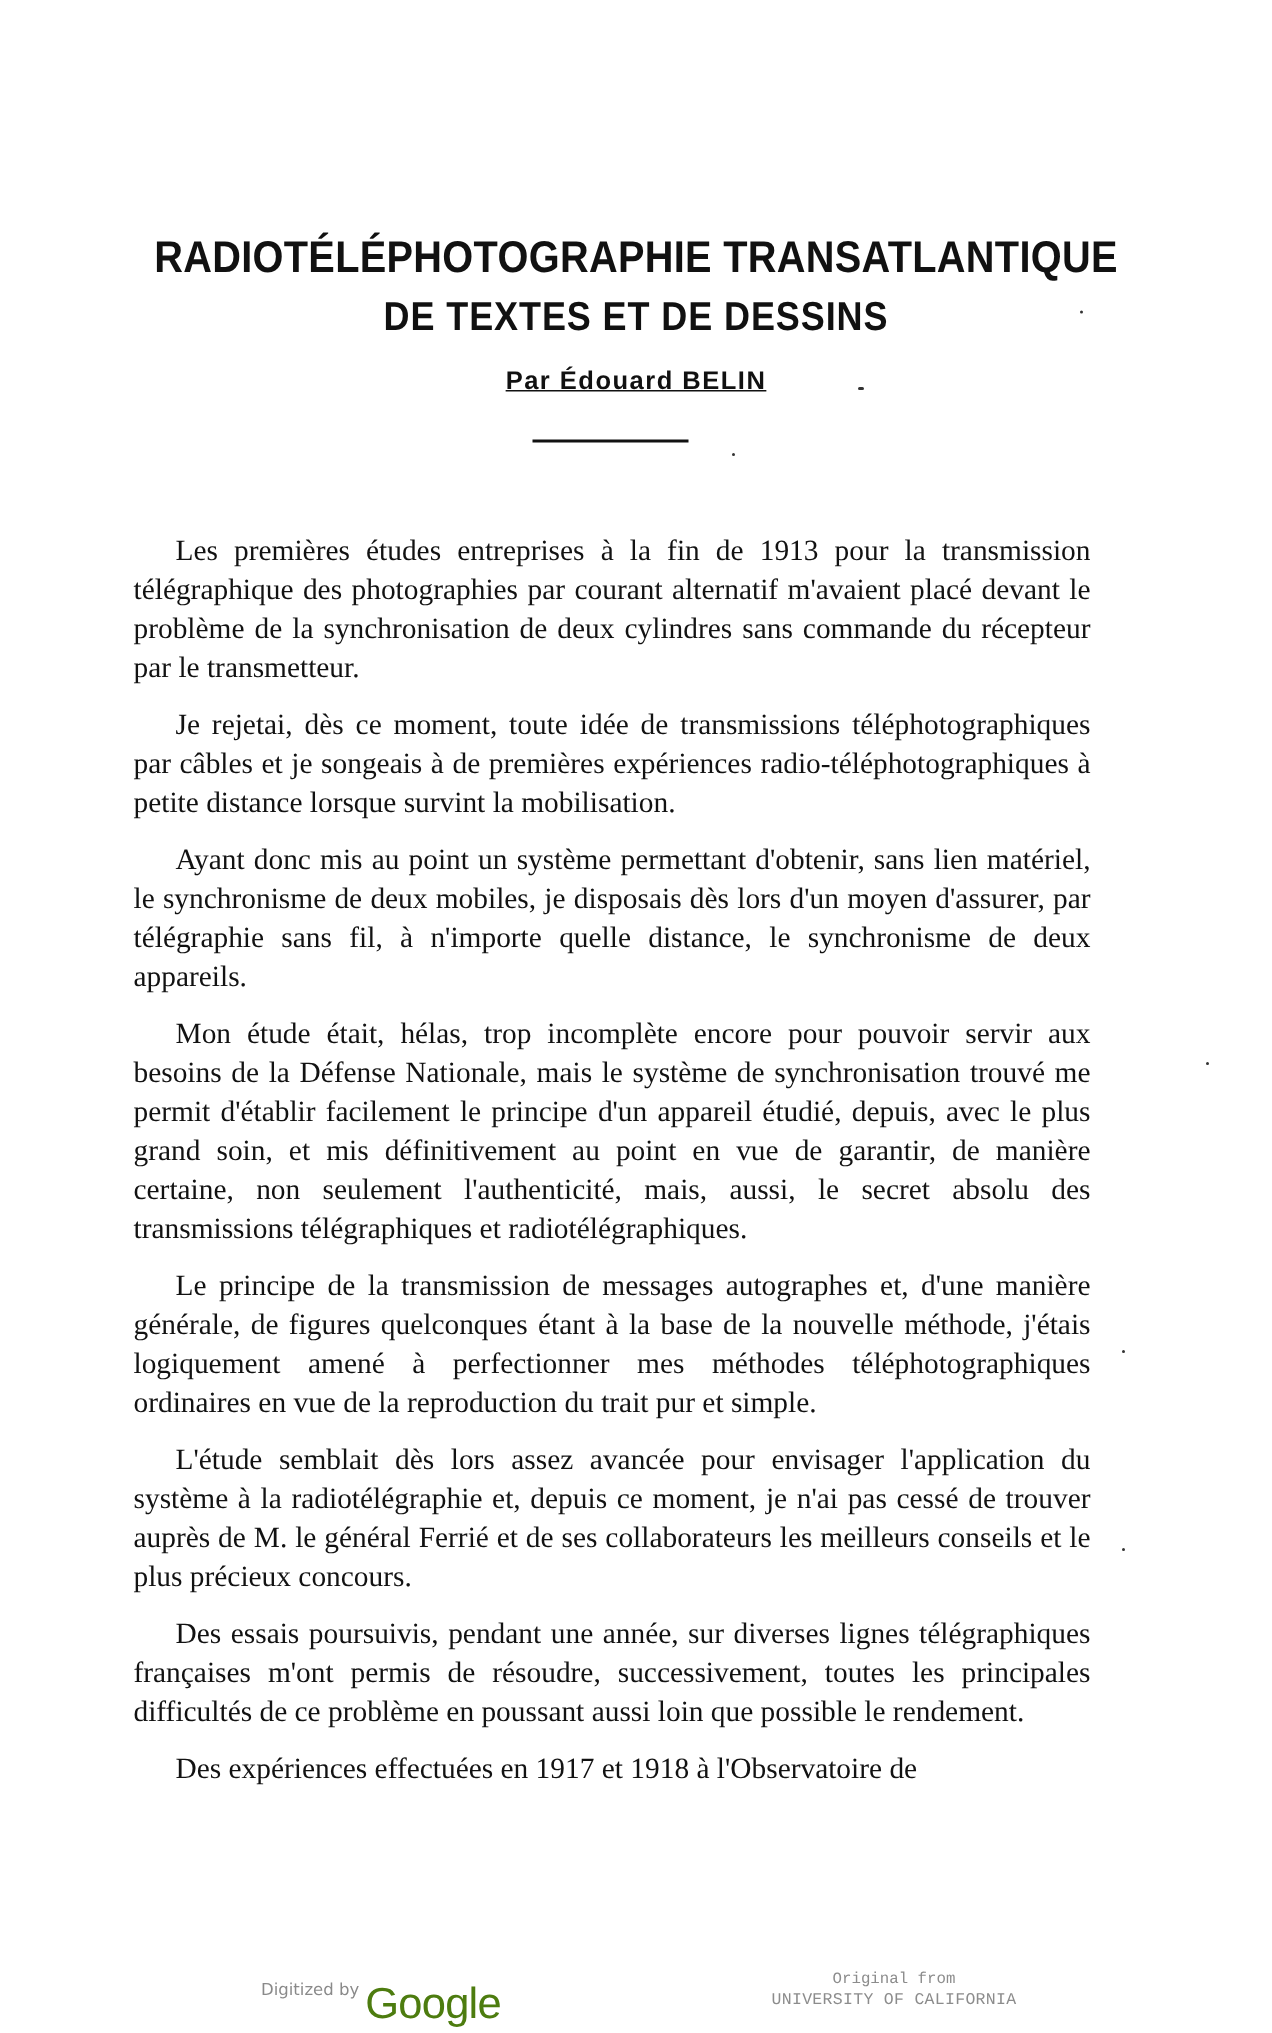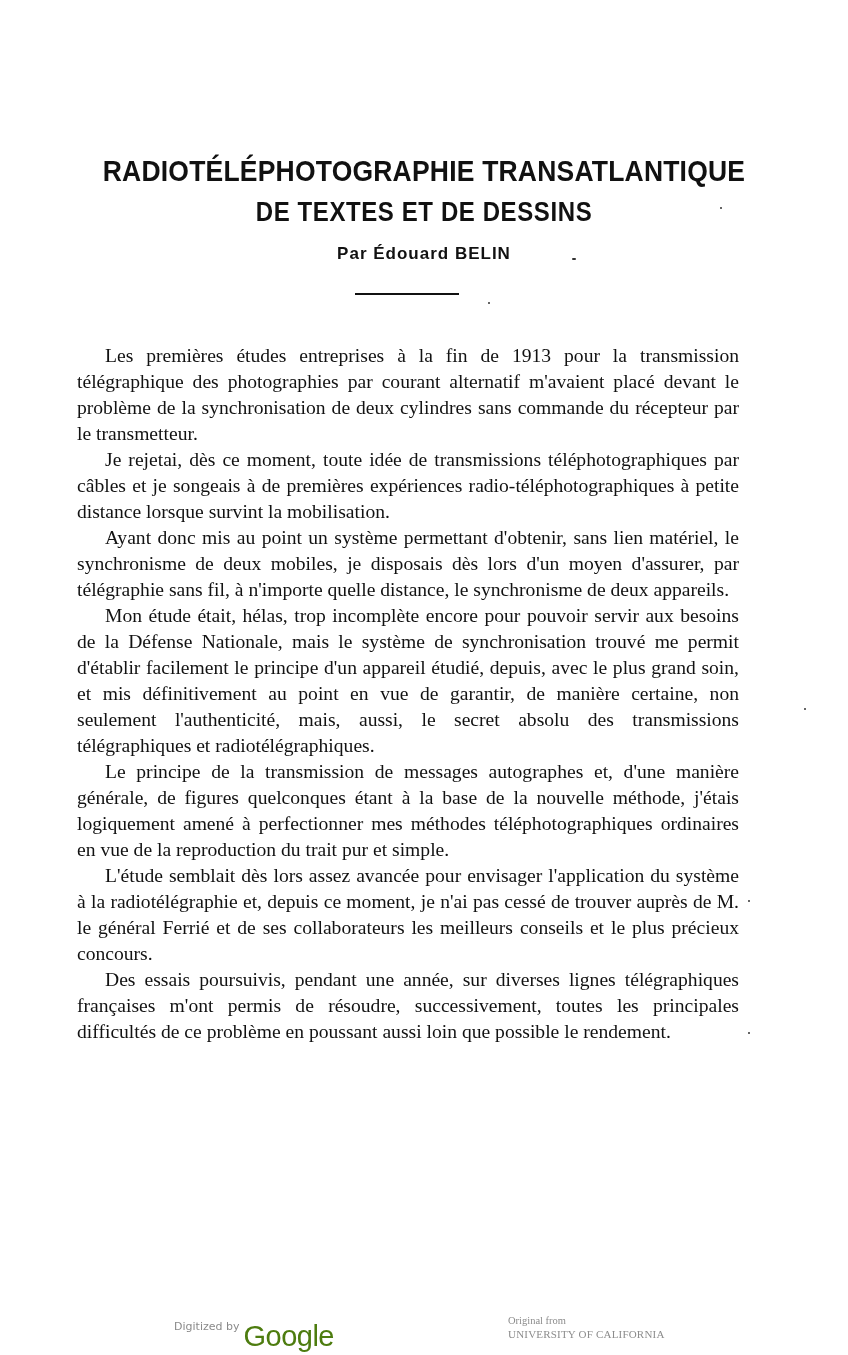--- a/index.html
+++ b/index.html
@@ -40,20 +40,21 @@
       position: absolute;
       left: 0;
       width: 848px;
       text-align: center;
       top: 244px;
       font-family: "Liberation Sans", sans-serif;
       font-weight: bold;
       font-size: 17px;
       letter-spacing: 1px;
       margin: 0;
+      text-decoration: underline;
     }
     .rule {
       position: absolute;
       left: 355px;
       top: 293px;
       width: 104px;
       height: 2px;
       background: #111;
     }
     .speck {
@@ -68,21 +69,21 @@
       left: 77px;
       top: 343px;
       width: 662px;
       font-family: "Liberation Serif", serif;
       font-size: 19.6px;
       line-height: 26px;
       text-align: justify;
       color: #121212;
     }
     .body-text p {
-      margin: 0;
+      margin: 12px;
       text-indent: 28px;
       text-align: justify;
     }
     .footer {
       position: absolute;
       top: 1312px;
       left: 0;
       width: 848px;
       height: 40px;
     }
@@ -103,22 +104,22 @@
       font-family: Liberation Sans, sans-serif;
       font-size: 29px;
       color: #4d7c0f;
       letter-spacing: -0.5px;
     }
     .original {
       position: absolute;
       left: 508px;
       top: 2px;
       width: 176px;
-      text-align: left;
-      font-family: Liberation Serif, serif;
+      text-align: center;
+      font-family: Liberation Mono, monospace;
       color: #8c8c8c;
     }
     .original-label {
       font-size: 10.5px;
       line-height: 13px;
     }
     .original-source {
       font-size: 11px;
       line-height: 15px;
       letter-spacing: 0.2px;
@@ -140,20 +141,21 @@
 <div class="speck" style="left:748px;top:1032px;"></div>
 
 <div class="body-text">
   <p>Les premières études entreprises à la fin de 1913 pour la transmission télégraphique des photographies par courant alternatif m'avaient placé devant le problème de la synchronisation de deux cylindres sans commande du récepteur par le transmetteur.</p>
   <p>Je rejetai, dès ce moment, toute idée de transmissions téléphotographiques par câbles et je songeais à de premières expériences radio-téléphotographiques à petite distance lorsque survint la mobilisation.</p>
   <p>Ayant donc mis au point un système permettant d'obtenir, sans lien matériel, le synchronisme de deux mobiles, je disposais dès lors d'un moyen d'assurer, par télégraphie sans fil, à n'importe quelle distance, le synchronisme de deux appareils.</p>
   <p>Mon étude était, hélas, trop incomplète encore pour pouvoir servir aux besoins de la Défense Nationale, mais le système de synchronisation trouvé me permit d'établir facilement le principe d'un appareil étudié, depuis, avec le plus grand soin, et mis définitivement au point en vue de garantir, de manière certaine, non seulement l'authenticité, mais, aussi, le secret absolu des transmissions télégraphiques et radiotélégraphiques.</p>
   <p>Le principe de la transmission de messages autographes et, d'une manière générale, de figures quelconques étant à la base de la nouvelle méthode, j'étais logiquement amené à perfectionner mes méthodes téléphotographiques ordinaires en vue de la reproduction du trait pur et simple.</p>
   <p>L'étude semblait dès lors assez avancée pour envisager l'application du système à la radiotélégraphie et, depuis ce moment, je n'ai pas cessé de trouver auprès de M. le général Ferrié et de ses collaborateurs les meilleurs conseils et le plus précieux concours.</p>
   <p>Des essais poursuivis, pendant une année, sur diverses lignes télégraphiques françaises m'ont permis de résoudre, successivement, toutes les principales difficultés de ce problème en poussant aussi loin que possible le rendement.</p>
+  <p>Des expériences effectuées en 1917 et 1918 à l'Observatoire de</p>
 </div>
 
 <div class="footer">
   <div class="digitized">
     <span class="digitized-label">Digitized by</span>
     <span class="google-logo">Google</span>
   </div>
   <div class="original">
     <div class="original-label">Original from</div>
     <div class="original-source">UNIVERSITY OF CALIFORNIA</div>

